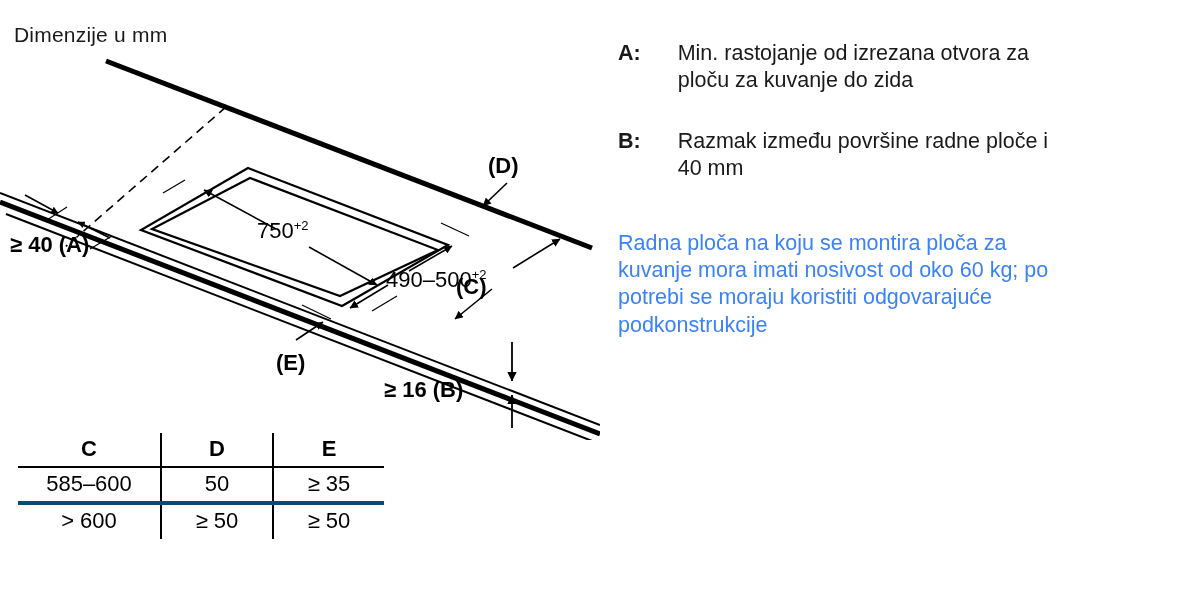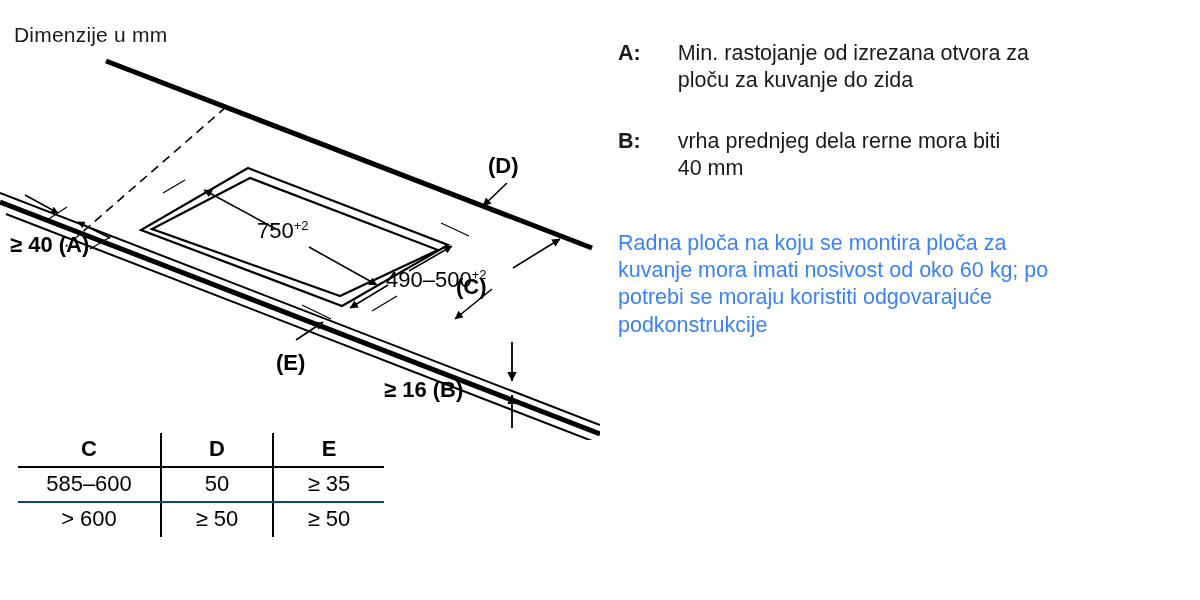--- a/index.html
+++ b/index.html
@@ -69,21 +69,21 @@
   }
   #spec-table th {
     font-weight: bold;
     border-bottom: 2px solid #000;
     padding-bottom: 2px;
   }
   #spec-table .col-div {
     border-left: 2px solid #000;
   }
   #spec-table tbody tr.row-first td {
-    border-bottom: 2px solid #0c4a6e;
+    border-bottom: 4px solid #0c4a6e;
   }
   #spec-table .c-col { min-width: 118px; }
   #spec-table .d-col { min-width: 86px; }
   #spec-table .e-col { min-width: 86px; }
 
   
   #notes-panel {
     position: absolute;
     left: 618px;
     top: 40px;
@@ -245,21 +245,21 @@
     <span class="note-key">A:</span>
     <span class="note-body">
       <span class="line">Min. rastojanje od izrezana otvora za</span>
       <span class="line">ploču za kuvanje do zida</span>
     </span>
   </div>
 
   <div class="note-block" id="note-b">
     <span class="note-key">B:</span>
     <span class="note-body">
-      <span class="line">vrha prednjeg dela rerne mora biti</span>
+      <span class="line">Razmak između površine radne ploče i</span>
       <span class="line">40 mm</span>
     </span>
   </div>
 
 
   <div id="note-worktop">
     <span class="line">Radna ploča na koju se montira ploča za</span>
     <span class="line">kuvanje mora imati nosivost od oko 60 kg; po</span>
     <span class="line">potrebi se moraju koristiti odgovarajuće</span>
     <span class="line">podkonstrukcije</span>

